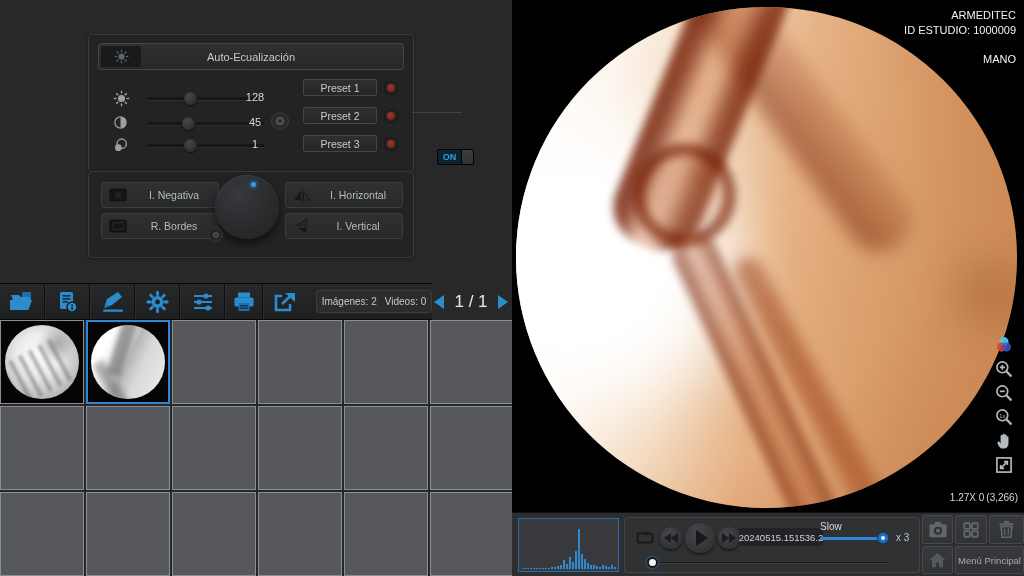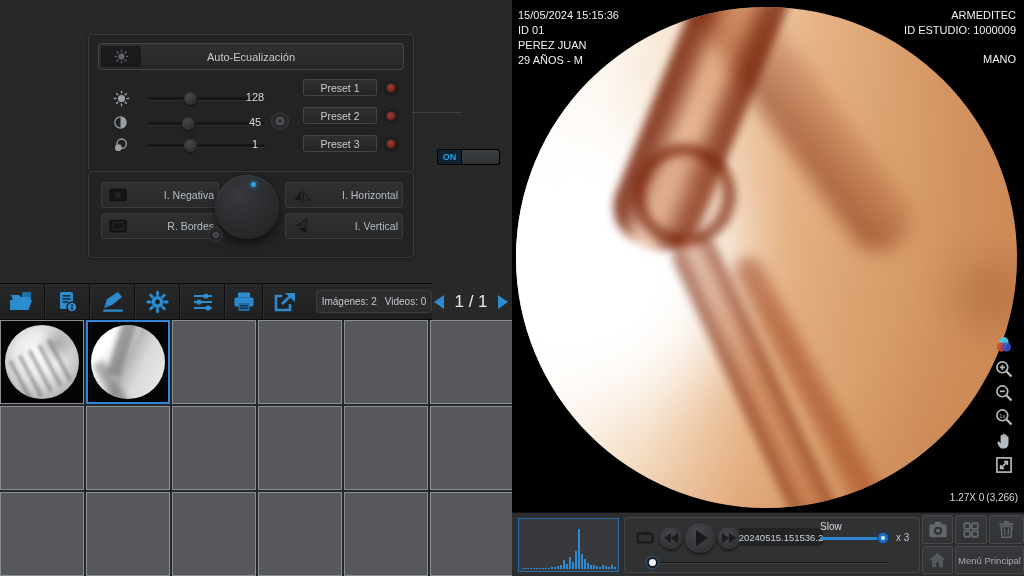--- a/index.html
+++ b/index.html
@@ -22,27 +22,27 @@
   .slider-track { position:absolute; left:58px; width:118px; height:3px; background:#161616; border-radius:2px; box-shadow:0 1px 0 rgba(255,255,255,.05); }
   .slider-thumb { position:absolute; width:13px; height:13px; border-radius:50%; background:radial-gradient(circle at 38% 32%, #46484a, #2c2e30 70%); box-shadow:0 1px 2px rgba(0,0,0,.6); }
   .slider-value { position:absolute; left:146px; width:40px; text-align:center; color:#cfdcea; font-size:11px; }
   .reset-btn { position:absolute; left:182px; top:77px; width:18px; height:18px; border-radius:50%; background:#27292b; border:1px solid #3a3c3e; display:flex; align-items:center; justify-content:center; }
   .reset-btn .ring { width:8px; height:8px; border:2px solid #55585b; border-radius:50%; }
 
   .preset-btn { position:absolute; left:214px; width:74px; height:17px; background:linear-gradient(#2f2f2f,#262626); border:1px solid #454545; border-radius:2px; color:#c8cacc; font-size:10.5px; display:flex; align-items:center; justify-content:center; }
   .record-dot { position:absolute; left:296px; width:12px; height:12px; border-radius:50%; border:2px solid #222426; background:radial-gradient(circle at 40% 35%, #a03a2e, #611c15); box-shadow:0 0 0 1px #141414; }
 
   .connector-line { position:absolute; left:412px; top:112px; width:50px; height:1px; background:#3e4042; }
-  .toggle-on { position:absolute; left:437px; top:149px; width:63px; height:16px; background:#121416; border:1px solid #000; border-radius:2px; display:flex; }
+  .toggle-on { position:absolute; left:437px; top:149px; width:37px; height:16px; background:#121416; border:1px solid #000; border-radius:2px; display:flex; }
   .toggle-on .on-seg { width:23px; height:100%; background:#0e2230; color:#2da0e0; font-size:9px; font-weight:bold; display:flex; align-items:center; justify-content:center; }
   .toggle-on .knob-seg { flex:1; background:linear-gradient(#3c3f42,#2e3134); border-left:1px solid #000; border-radius:0 2px 2px 0; }
 
   .tr-btn { position:absolute; width:118px; height:26px; background:linear-gradient(#2e3032,#27292b); border:1px solid #3a3c3e; border-radius:3px; display:flex; align-items:center; }
   .tr-ic { width:32px; display:flex; align-items:center; justify-content:center; }
-  .tr-label { flex:1; text-align:right; color:#b9bcbe; font-size:10.5px; padding-right:4px; }
+  .tr-label { flex:1; text-align:center; color:#b9bcbe; font-size:10.5px; padding-right:4px; }
 
   .knob { position:absolute; left:126px; top:3px; width:64px; height:64px; border-radius:50%; background:radial-gradient(circle at 38% 30%, #37393c, #292b2d 55%, #1f2123 100%); box-shadow:0 5px 9px rgba(0,0,0,.55), inset 0 1px 1px rgba(255,255,255,.07); }
   .knob-dot { position:absolute; left:36px; top:7px; width:5px; height:5px; border-radius:50%; background:#2f9fe8; box-shadow:0 0 5px #2f9fe8; }
   .knob-sub { position:absolute; left:119px; top:55px; width:15px; height:15px; border-radius:50%; background:#232527; border:1px solid #333537; display:flex; align-items:center; justify-content:center; }
   .knob-sub .ring { width:6px; height:6px; border:2px solid #4a4d50; border-radius:50%; }
 
   
   .toolbar { position:absolute; left:0; top:283px; width:432px; height:37px; background:linear-gradient(#26282a,#1d1f21); border-top:1px solid #0a0a0a; border-bottom:1px solid #0a0a0a; }
   .tb-btn { position:absolute; top:0; height:35px; display:flex; align-items:center; justify-content:center; border-right:1px solid #0c0d0e; border-left:1px solid #2b2d2f; }
   .tb-btn:first-child { border-left:none; }
@@ -378,26 +378,20 @@
       <div class="hotspot"></div>
       <div class="crossband"></div>
       <div class="humerus"></div>
       <div class="joint"></div>
       <div class="ulna"></div>
       <div class="ulna2"></div>
       <div class="tissue-shade"></div>
       <div class="edge-warm"></div>
     </div>
 
-    <div class="ov-tl">
-      <div>15/05/2024 15:15:36</div>
-      <div>ID 01</div>
-      <div>PEREZ JUAN</div>
-      <div>29 AÑOS - M</div>
-    </div>
 
     <div class="ov-tr">
       <div>ARMEDITEC</div>
       <div>ID ESTUDIO:  1000009</div>
       <div class="bodypart">MANO</div>
     </div>
 
     <div class="tools-col">
       <span class="tool-btn">
         <svg class="svgic" width="20" height="20" viewBox="0 0 24 24">

